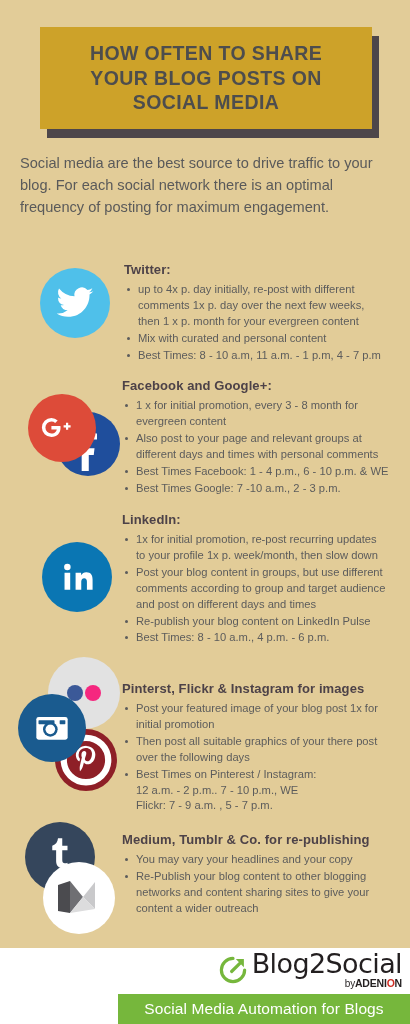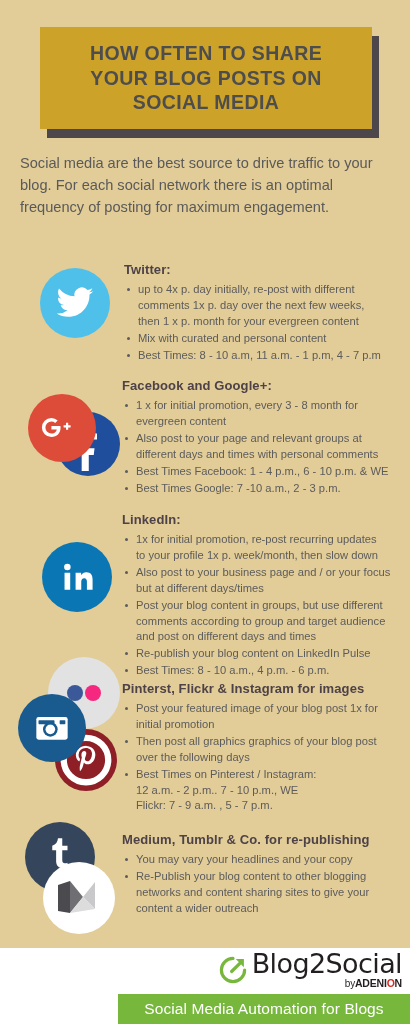--- a/index.html
+++ b/index.html
@@ -243,22 +243,20 @@
       <rect x="3.2" y="9" width="4" height="12" fill="#ffffff"></rect>
       <circle cx="5.2" cy="5" r="2.3" fill="#ffffff"></circle>
       <path fill="#ffffff" d="M11 9h3.9v1.8a4.2 4.2 0 0 1 3.8-2.1c3 0 4.3 1.9 4.3 5.3V21h-4v-5.6c0-1.7-.6-2.6-1.9-2.6-1.4 0-2.1 1-2.1 2.6V21h-4z"></path>
     </svg>
   </div>
   <div class="section" style="left:122px; top:512px; width:288px;">
     <div class="sect-head">LinkedIn:</div>
     <ul class="bullets">
       <li>1x for initial promotion, re-post recurring updates
 to your profile 1x p. week/month, then slow down</li>
-      <li>Also post to your business page and / or your focus
-but at different days/times</li>
       <li>Post your blog content in groups, but use different
 comments according to group and target audience
 and post on different days and times</li>
       <li>Re-publish your blog content on LinkedIn Pulse</li>
       <li>Best Times: 8 - 10 a.m., 4 p.m. - 6 p.m.</li>
     </ul>
   </div>
 
   <div class="icon-circle" style="left:48px; top:657px; width:72px; height:72px; background:#e2e2e2;">
     <svg width="42" height="20" viewBox="0 0 42 20" aria-hidden="true">
@@ -279,21 +277,21 @@
       <circle cx="11" cy="12.8" r="2.9" fill="#ffffff"></circle>
       <rect x="16.6" y="7.3" width="3.4" height="2.4" rx="0.4" fill="#1a5b8f"></rect>
       <rect x="3.9" y="7.3" width="9.6" height="2.4" rx="0.4" fill="#1a5b8f"></rect>
     </svg>
   </div>
   <div class="section" style="left:122px; top:681px; width:288px;">
     <div class="sect-head">Pinterst, Flickr &amp; Instagram for images</div>
     <ul class="bullets">
       <li>Post your featured image of your blog post 1x for
 initial promotion</li>
-      <li>Then post all graphics graphics of your blog post
+      <li>Then post all suitable graphics of your there post
 over the following days</li>
       <li>Best Times on Pinterest / Instagram:
 12 a.m. - 2 p.m.. 7 - 10 p.m., WE
 Flickr: 7 - 9 a.m. , 5  - 7 p.m.</li>
     </ul>
   </div>
 
   <div class="icon-circle" style="left:25px; top:822px; width:70px; height:70px; background:#35465c;">
     <svg width="30" height="44" viewBox="0 0 24 34" aria-hidden="true" style="margin-right:2px;">
       <path fill="#ffffff" d="M14.6 2h-3.4c-.3 2.9-1.7 5.1-4.6 5.9v3.7h3.1v8.7c0 3.6 2.3 5.6 5.9 5.6 1.6 0 3.2-.4 4-1l-.9-3.4c-.5.3-1.3.5-2 .5-1.4 0-2.1-.9-2.1-2.6v-7.8h4.2V7.9h-4.2z"></path>

